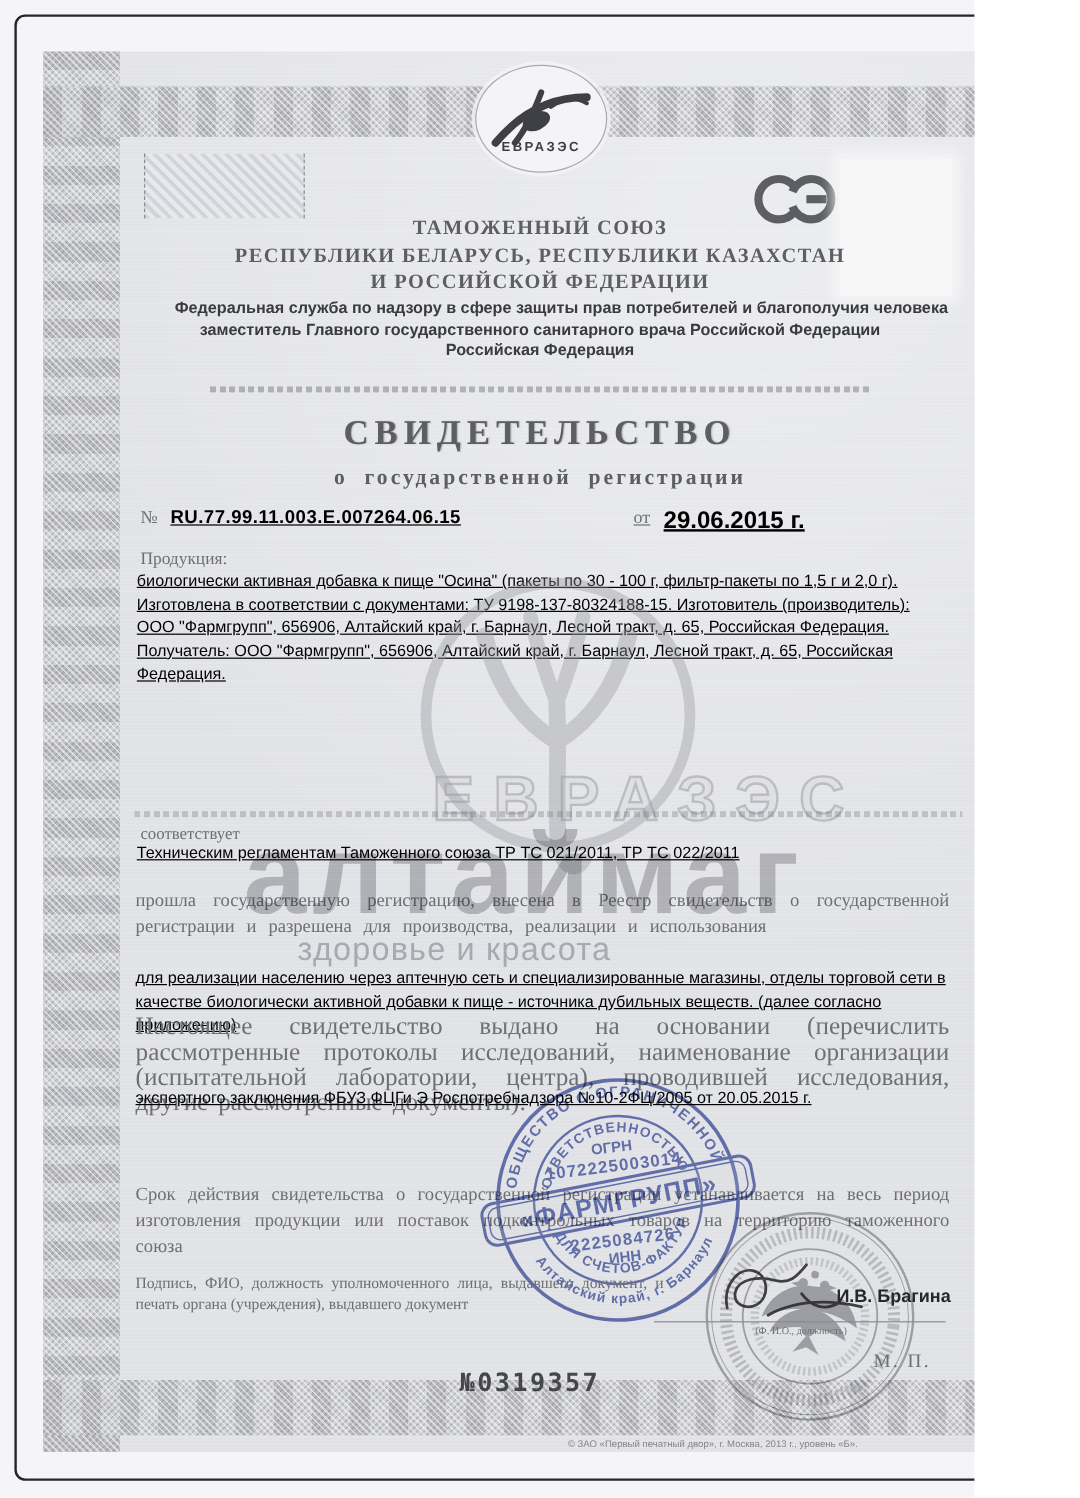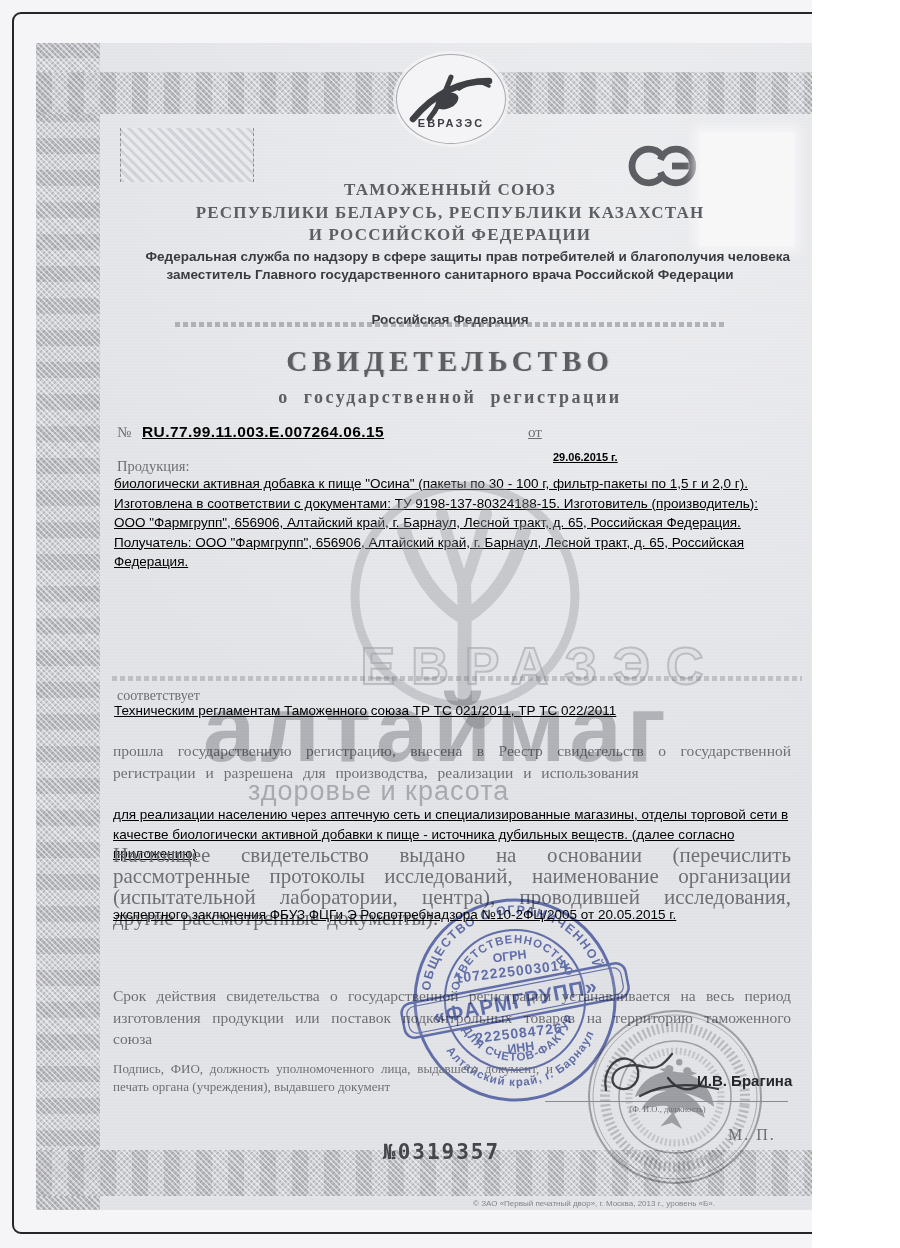--- a/index.html
+++ b/index.html
@@ -73,32 +73,32 @@
   </svg>
 
   <div class="abs" style="left:700px;top:132px;width:94px;height:114px;background:rgba(247,247,249,.92);
        box-shadow:0 0 10px 6px rgba(247,247,249,.85);"></div>
 
   <div class="abs hdr-serif" style="left:130px;top:180px;width:640px;font-size:17px;">ТАМОЖЕННЫЙ СОЮЗ</div>
   <div class="abs hdr-serif" style="left:130px;top:225px;width:640px;font-size:17px;">И РОССИЙСКОЙ ФЕДЕРАЦИИ</div>
   <div class="abs hdr-serif" style="left:130px;top:203px;width:640px;font-size:17px;">РЕСПУБЛИКИ БЕЛАРУСЬ, РЕСПУБЛИКИ КАЗАХСТАН</div>
   <div class="abs hdr-sans" style="left:110px;top:249px;width:680px;font-size:13.5px;text-align:right;">Федеральная служба по надзору в сфере защиты прав потребителей и благополучия человека</div>
   <div class="abs hdr-sans" style="left:110px;top:267px;width:680px;font-size:13.5px;">заместитель Главного государственного санитарного врача Российской Федерации</div>
-  <div class="abs hdr-sans" style="left:110px;top:284px;width:680px;font-size:13.5px;margin-top:28px;">Российская Федерация</div>
+  <div class="abs hdr-sans" style="left:110px;top:284px;width:680px;font-size:13.5px;">Российская Федерация</div>
 
   <div class="abs microtext" style="left:175px;top:322px;width:550px;"></div>
 
   <div class="abs hdr-serif" style="left:130px;top:345px;width:640px;font-size:29px;letter-spacing:5px;
        text-shadow:1px 0 1px rgba(90,91,96,.35);">СВИДЕТЕЛЬСТВО</div>
   <div class="abs hdr-serif" style="left:130px;top:387px;width:640px;font-size:18px;letter-spacing:2.5px;word-spacing:7px;">о государственной регистрации</div>
 
   <div class="abs serifform" style="left:117px;top:424px;font-size:15px;">№</div>
   <div class="abs filled" style="left:142px;top:423px;font-size:15.5px;font-weight:600;letter-spacing:.4px;">RU.77.99.11.003.E.007264.06.15</div>
   <div class="abs serifform" style="left:528px;top:424px;font-size:15px;text-decoration:underline;">от</div>
-  <div class="abs filled" style="left:553px;top:423px;font-size:11px;font-weight:600;margin-top:28px;">29.06.2015 г.</div>
+  <div class="abs filled" style="left:553px;top:423px;font-size:20px;font-weight:600;">29.06.2015 г.</div>
 
   <div class="abs serifform" style="left:117px;top:458px;font-size:14.5px;">Продукция:</div>
   <div class="abs filled" style="left:114px;top:474px;width:676px;font-size:13.5px;line-height:19.5px;">биологически активная добавка к пище "Осина" (пакеты по 30 - 100 г, фильтр-пакеты по 1,5 г и 2,0 г). Изготовлена в соответствии с документами: ТУ 9198-137-80324188-15. Изготовитель (производитель): ООО "Фармгрупп", 656906, Алтайский край, г. Барнаул, Лесной тракт, д. 65, Российская Федерация.  Получатель: ООО "Фармгрупп", 656906, Алтайский край, г. Барнаул, Лесной тракт, д. 65, Российская Федерация.</div>
 
   <svg class="abs" style="left:330px;top:468px;opacity:.38;" width="270" height="270" viewBox="0 0 270 270">
     <g fill="none" stroke="#97989e" stroke-linecap="round">
       <circle cx="135" cy="128" r="110" stroke-width="9"></circle>
       <path d="M 135,232 C 133,190 136,158 134,118" stroke-width="14"></path>
       <path d="M 134,150 C 104,132 84,102 74,62" stroke-width="14"></path>
       <path d="M 134,150 C 164,132 184,102 194,62" stroke-width="14"></path>

